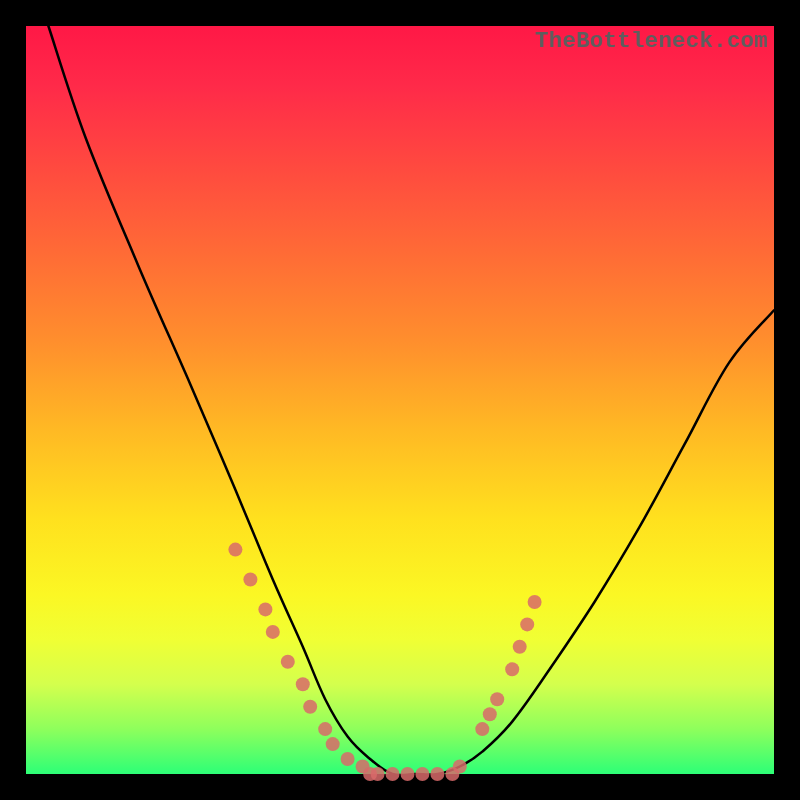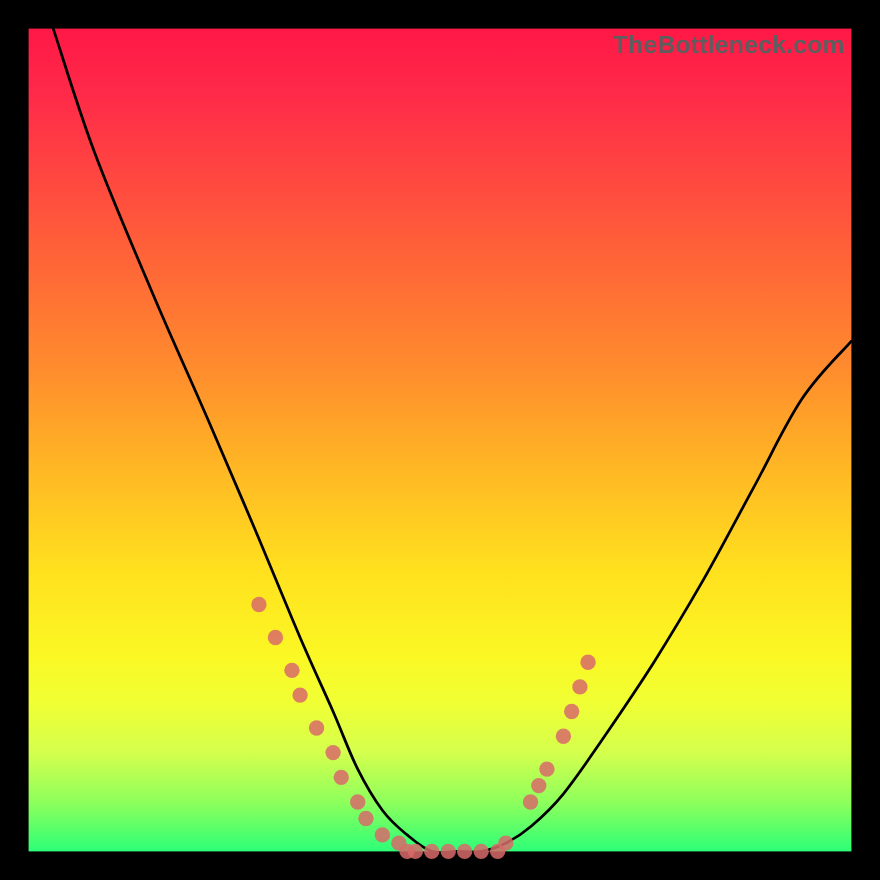--- a/index.html
+++ b/index.html
@@ -35,21 +35,21 @@
     #fbf724 76%,
     #f0ff34 82%,
     #d4ff4d 88%,
     #8eff5c 94%,
     #2dff77 100%);
 }
 .watermark {
   position: absolute;
   top: 2px;
   right: 6px;
-  font-family: Liberation Sans, sans-serif;
+  font-family: Liberation Mono, monospace;
   font-size: 22.5px;
   font-weight: 600;
   color: #5e5e5e;
   letter-spacing: 0.2px;
   user-select: none;
 }
 svg.curve {
   position: absolute;
   left: 0;
   top: 0;

